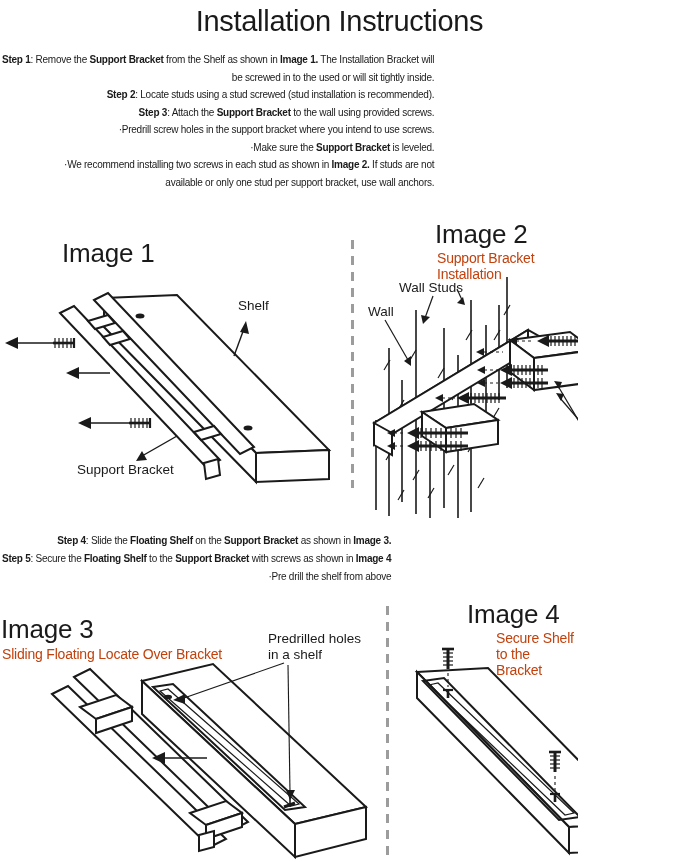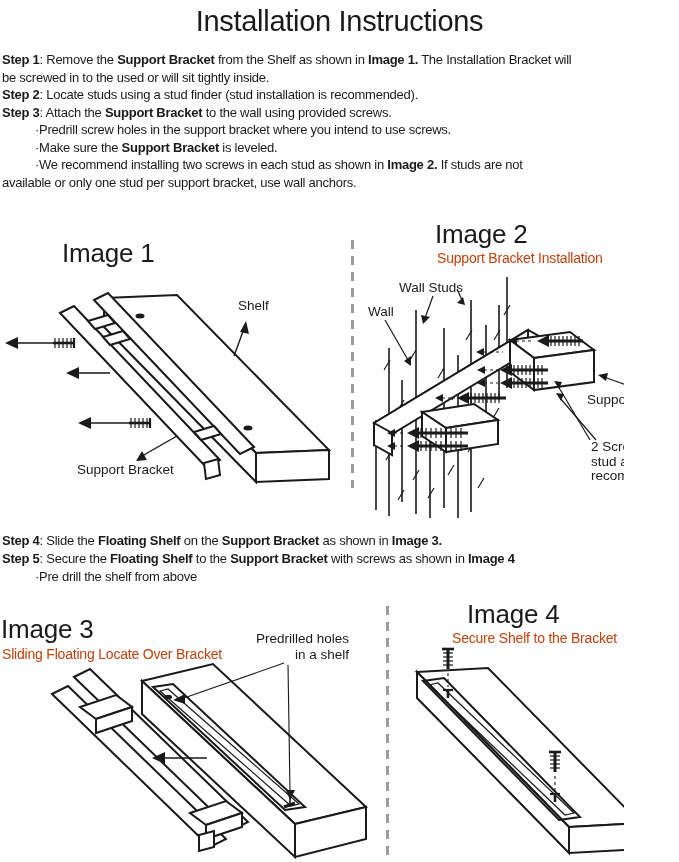--- a/index.html
+++ b/index.html
@@ -1,20 +1,20 @@
 <!DOCTYPE html>
 <html><head>
 <meta charset="utf-8">
 <style>
   html,body{margin:0;padding:0;background:#fff;}
   .page{position:relative;width:578px;height:862px;background:#fff;overflow:hidden;
-        font-family:"Liberation Sans",sans-serif;color:#1a1a1a;padding-left:46px;}
+        font-family:"Liberation Sans",sans-serif;color:#1a1a1a;}
   .title{position:absolute;top:5px;left:0;width:679px;text-align:center;
          font-size:29px;font-weight:400;letter-spacing:-0.3px;}
-  .steps{position:absolute;left:2px;font-size:13px;letter-spacing:-0.25px;line-height:17.5px;}
+  .steps{position:absolute;left:2px;font-size:10px;letter-spacing:-0.25px;line-height:17.5px;text-align:right;}
   .steps-top{top:51px;}
   .steps-mid{top:532px;line-height:18px;}
   .steps p{margin:0;white-space:nowrap;}
   .steps p.indent{padding-left:33px;}
   .b{font-weight:bold;}
   .img-heading{position:absolute;font-size:26px;font-weight:400;letter-spacing:-0.2px;}
   .img-subtitle{position:absolute;font-size:14px;letter-spacing:-0.2px;color:#c2410c;margin-top:8px;}
   .divider{position:absolute;width:3px;
            background:repeating-linear-gradient(to bottom,#9c9c9c 0 9px,transparent 9px 16px);}
   .diagram{position:absolute;overflow:visible;}
@@ -25,21 +25,21 @@
 </head>
 <body>
 
 <div class="page">
 
   <div class="title">Installation Instructions</div>
 
   <div class="steps steps-top">
     <p><span class="b">Step 1</span><span>: Remove the </span><span class="b">Support Bracket</span><span> from the Shelf as shown in </span><span class="b">Image 1.</span><span> The Installation Bracket will</span></p>
     <p><span>be screwed in to the used or will sit tightly inside.</span></p>
-    <p><span class="b">Step 2</span><span>: Locate studs using a stud finder (stud installation is recommended).</span></p>
+    <p><span class="b">Step 2</span><span>: Locate studs using a stud screwed (stud installation is recommended).</span></p>
     <p><span class="b">Step 3</span><span>: Attach the </span><span class="b">Support Bracket</span><span> to the wall using provided screws.</span></p>
     <p class="indent"><span>·Predrill screw holes in the support bracket where you intend to use screws.</span></p>
     <p class="indent"><span>·Make sure the </span><span class="b">Support Bracket</span><span> is leveled.</span></p>
     <p class="indent"><span>·We recommend installing two screws in each stud as shown in </span><span class="b">Image 2.</span><span> If studs are not</span></p>
     <p><span>available or only one stud per support bracket, use wall anchors.</span></p>
   </div>
 
   <div class="img-heading" style="left:62px;top:238px;">Image 1</div>
 
   <div class="img-heading" style="left:435px;top:219px;">Image 2</div>
@@ -276,23 +276,23 @@
   <div class="steps steps-mid">
     <p><span class="b">Step 4</span><span>: Slide the </span><span class="b">Floating Shelf</span><span> on the </span><span class="b">Support Bracket</span><span> as shown in </span><span class="b">Image 3.</span></p>
     <p><span class="b">Step 5</span><span>: Secure the </span><span class="b">Floating Shelf</span><span> to the </span><span class="b">Support Bracket</span><span> with screws as shown in </span><span class="b">Image 4</span></p>
     <p class="indent"><span>·Pre drill the shelf from above</span></p>
   </div>
 
   <div class="img-heading" style="left:1px;top:614px;">Image 3</div>
   <div class="img-subtitle" style="left:2px;top:638px;">Sliding Floating Locate Over Bracket</div>
 
   <div class="img-heading" style="left:467px;top:599px;">Image 4</div>
-  <div class="img-subtitle" style="left:452px;top:622px;">Secure Shelf to the Bracket</div>
-
-  <div class="float-label" style="left:256px;top:631px;text-align:right;">
+  <div class="img-subtitle" style="left:496px;top:622px;">Secure Shelf to the Bracket</div>
+
+  <div class="float-label" style="left:268px;top:631px;">
     <div>Predrilled holes</div>
     <div>in a shelf</div>
   </div>
 
   <div class="divider" style="left:386px;top:606px;height:256px;"></div>
 
   <svg class="diagram" style="left:0;top:655px;" width="385" height="207" viewBox="0 0 385 207">
     <g stroke="#1a1a1a" stroke-width="2" fill="#fff">
       <polygon points="74,22 90,14 248,167 232,175"></polygon>
       <polygon points="52,39 68,31 226,184 210,192"></polygon>

